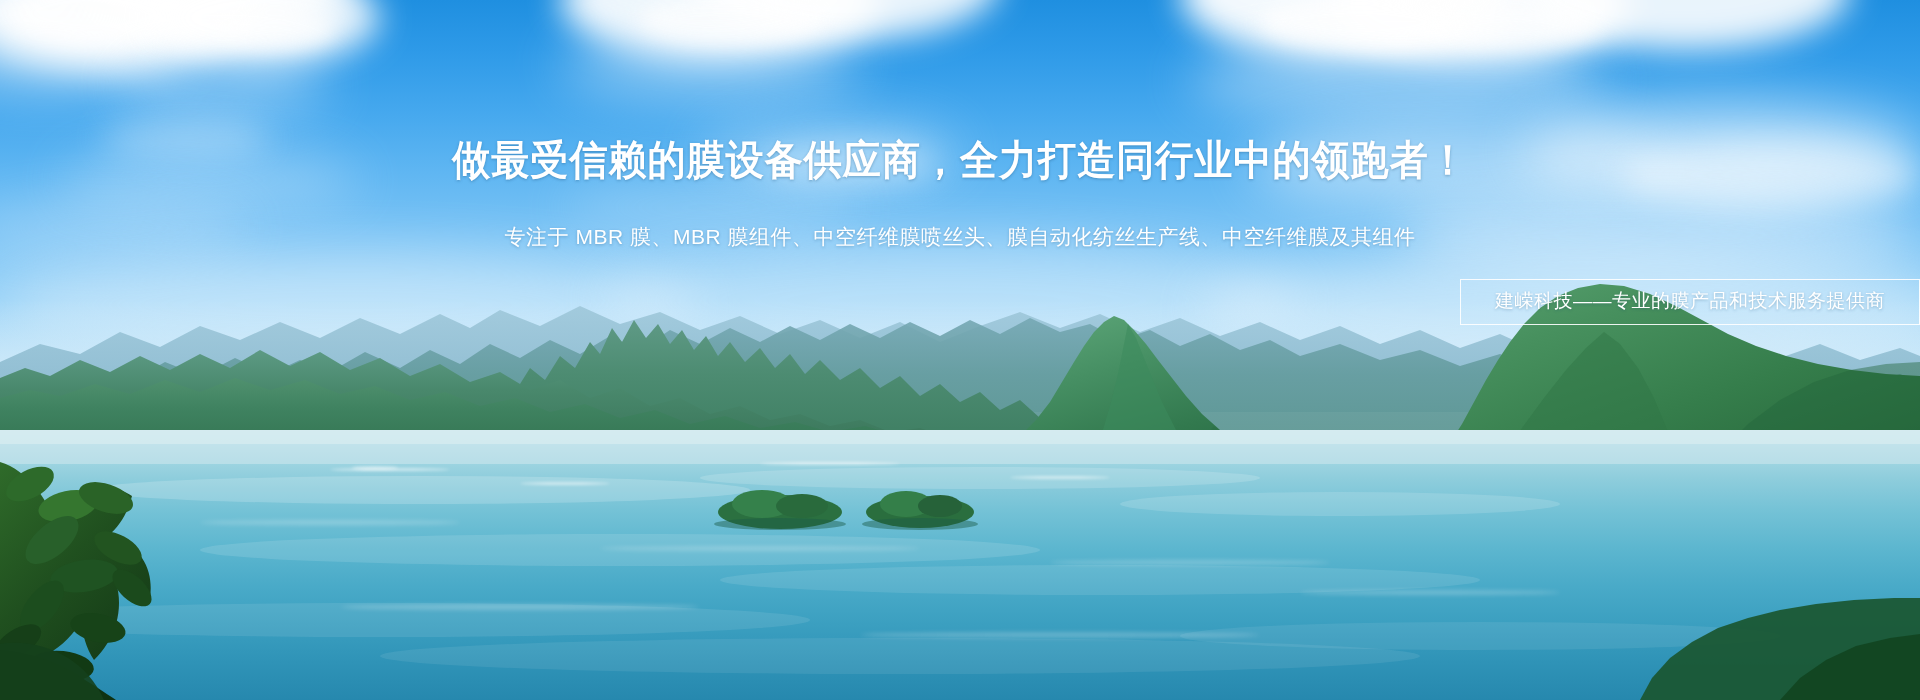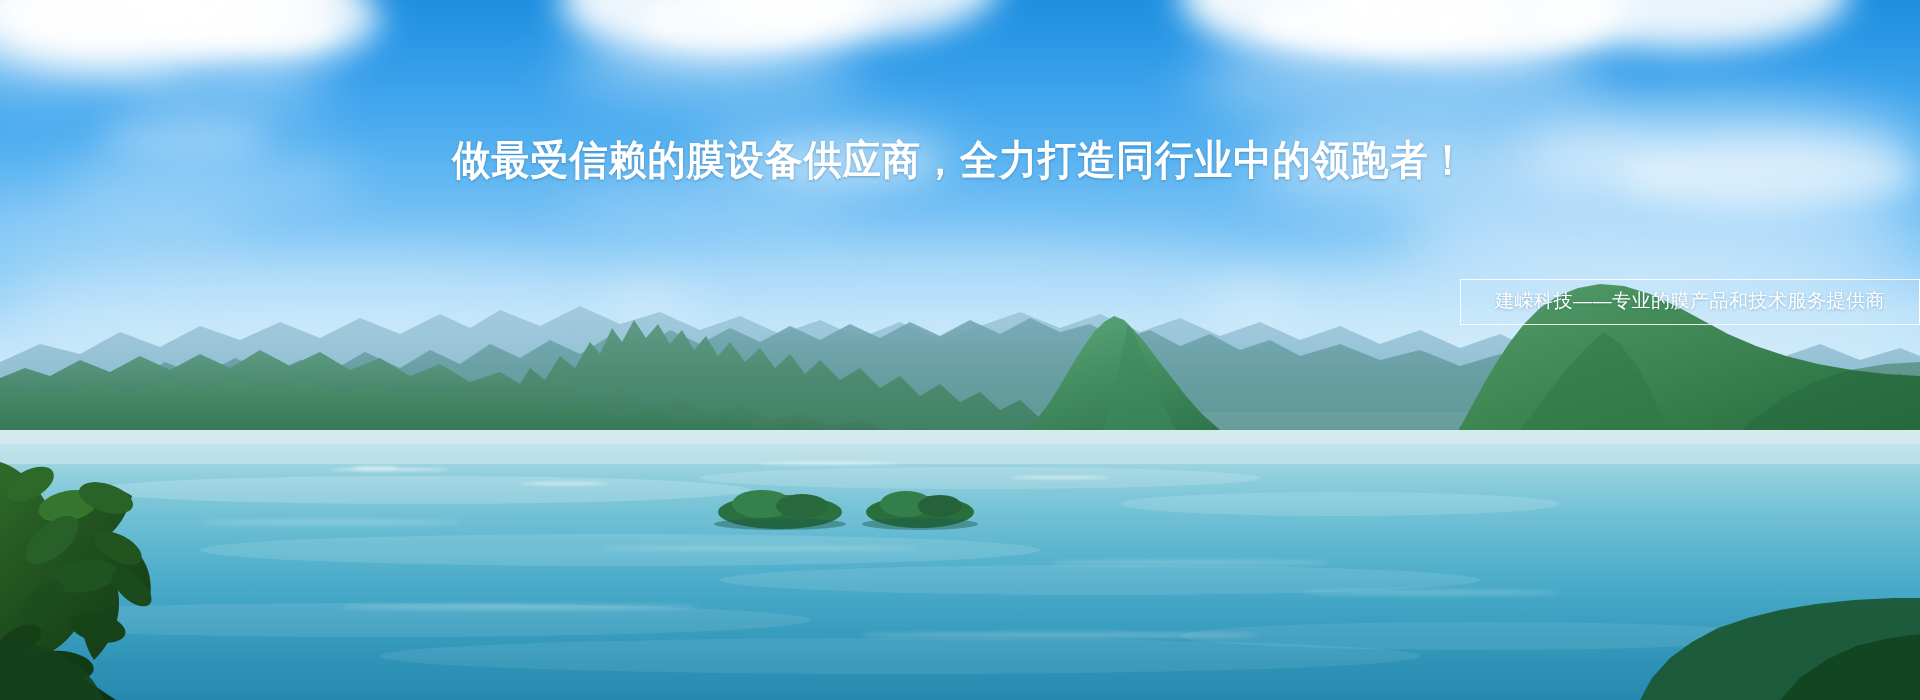--- a/index.html
+++ b/index.html
@@ -438,20 +438,21 @@
       M1640,140 L1652,118 L1670,98 L1692,82 L1718,68 L1748,58
       L1780,50 L1816,44 L1854,40 L1894,38 L1920,38 L1920,140 Z"></path>
     <path fill="#11431f" opacity=".85" d="
       M1780,140 L1800,118 L1826,100 L1856,86 L1890,78 L1920,74 L1920,140 Z"></path>
   </svg>
 
   <div class="content">
 
     <div class="headline">做最受信赖的膜设备供应商，全力打造同行业中的领跑者！</div>
 
+    <div class="subtitle">专注于 MBR 膜、MBR 膜组件、中空纤维膜喷丝头、膜自动化纺丝生产线、中空纤维膜及其组件</div>
 
     <div class="tagline-wrap">
       <div class="tagline-box">建嵘科技——专业的膜产品和技术服务提供商</div>
     </div>
 
   </div>
 
 </div>
 
 </body></html>

